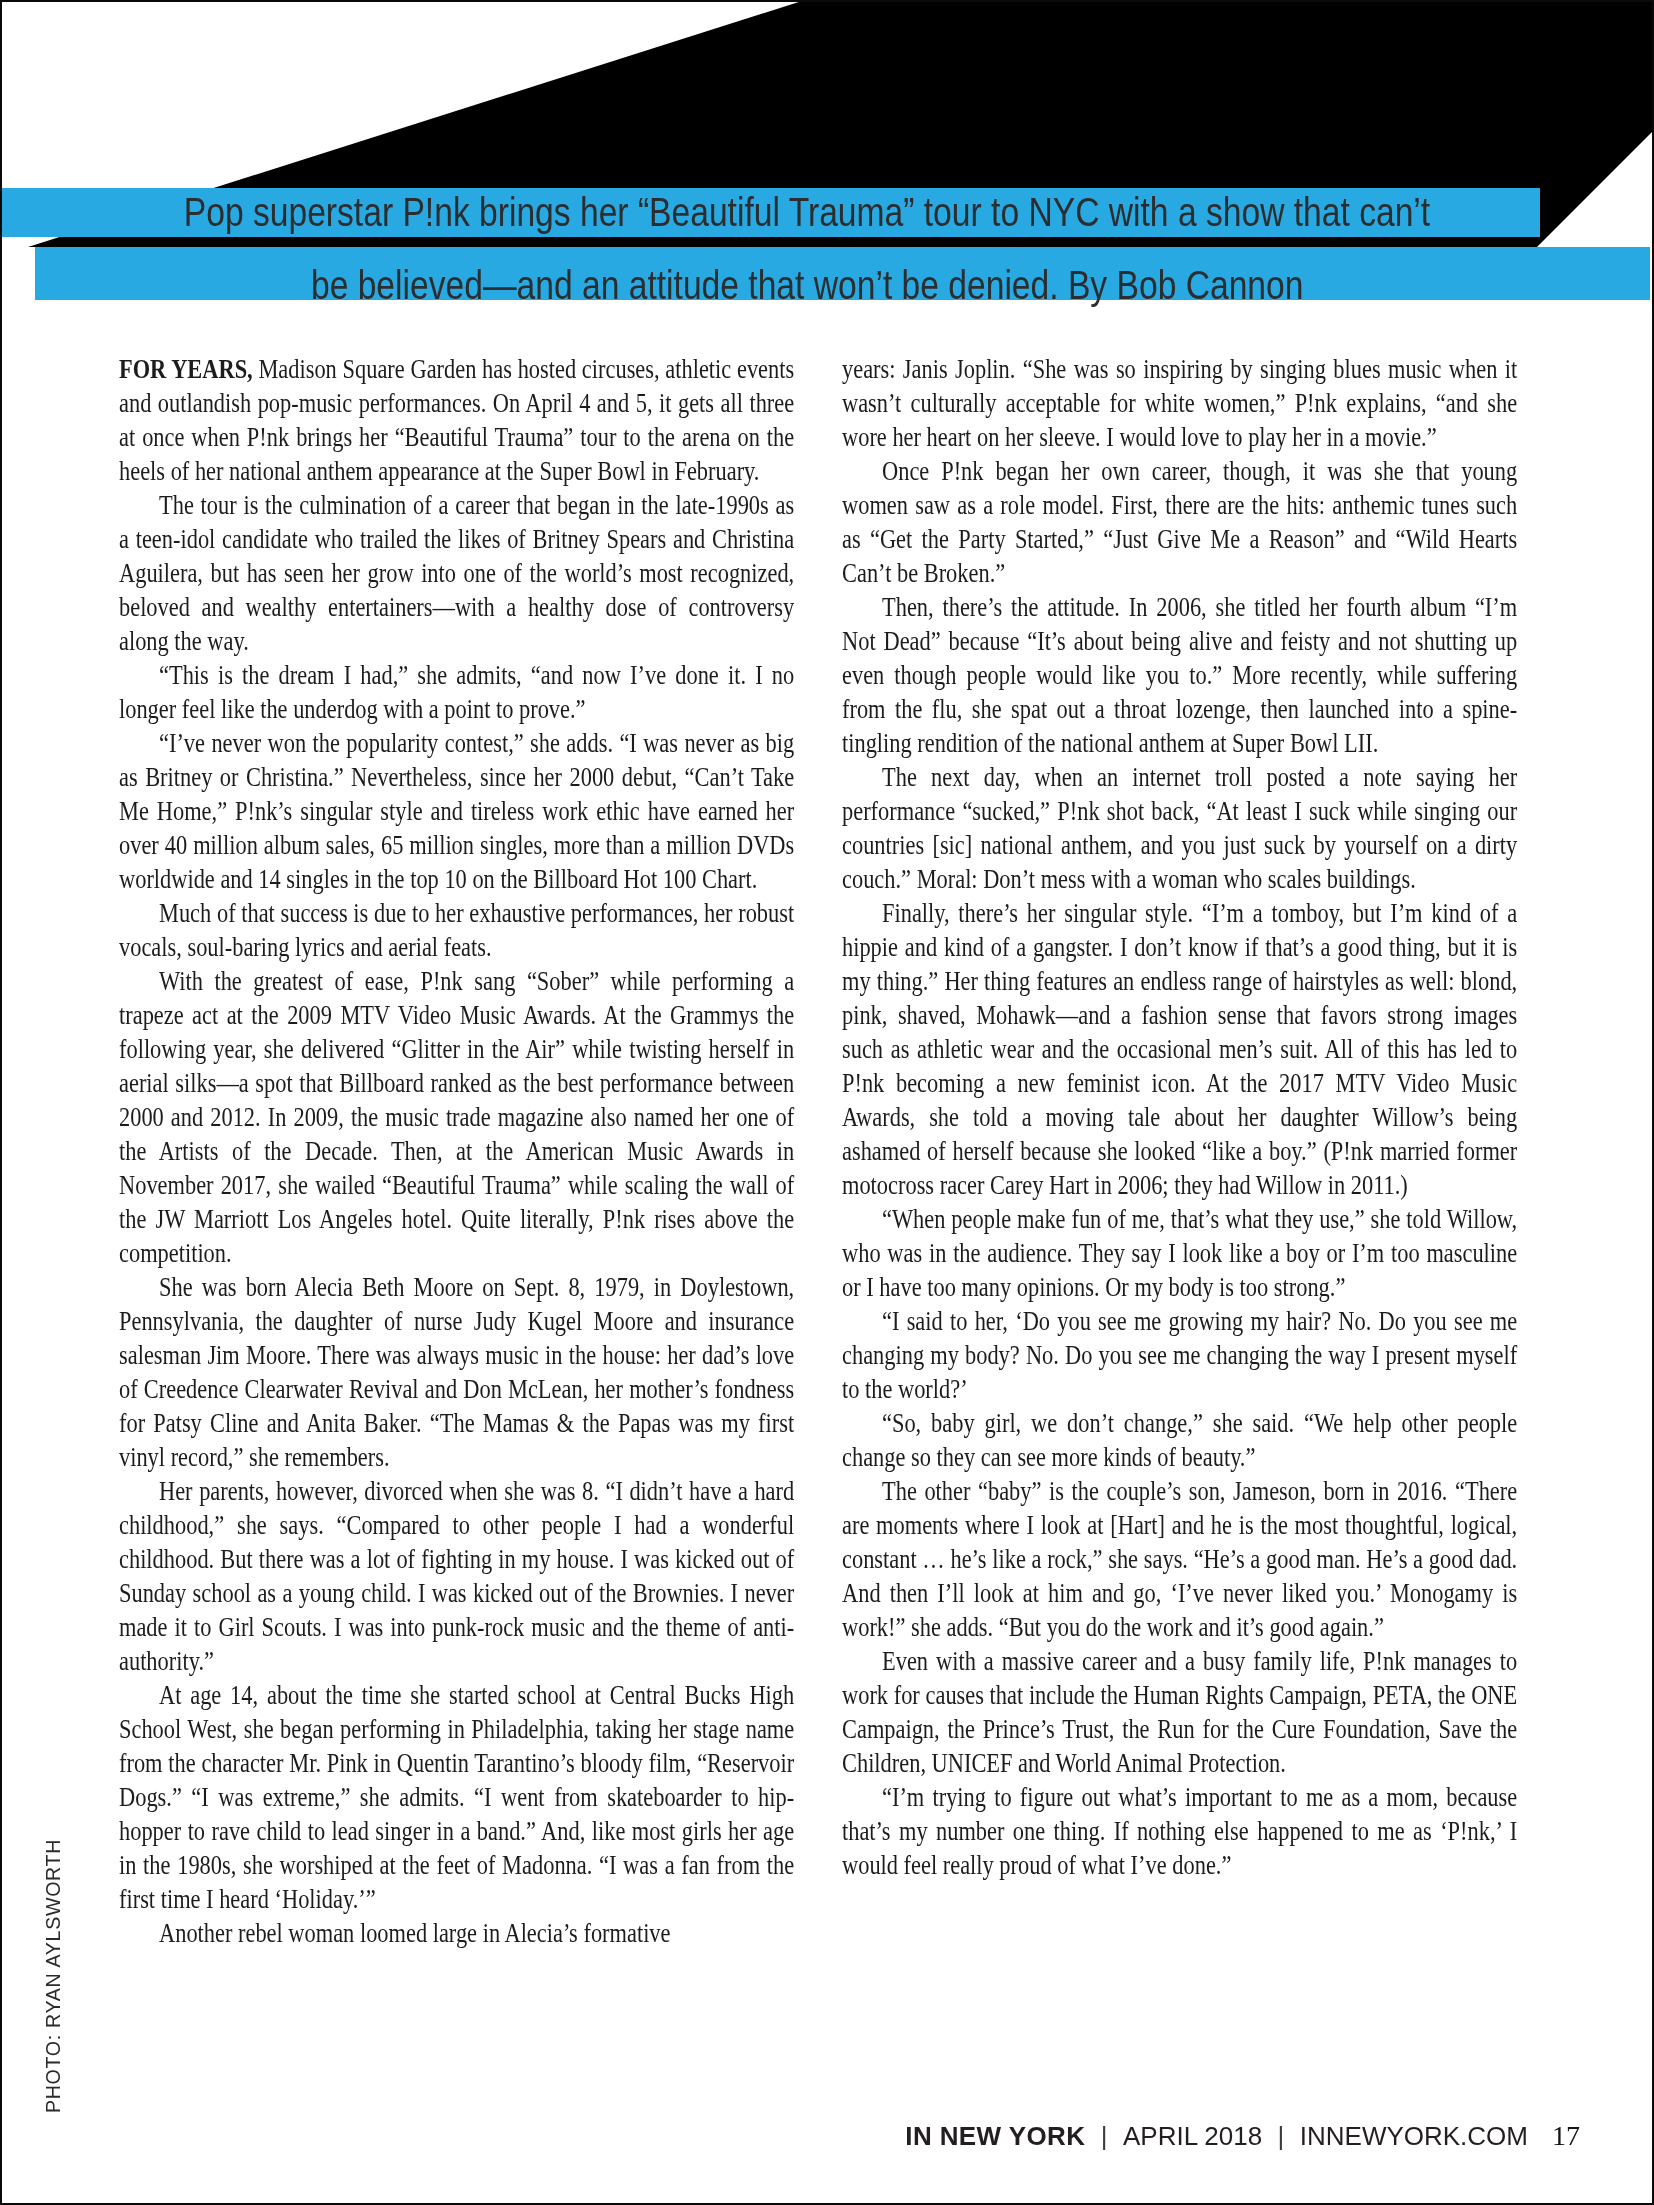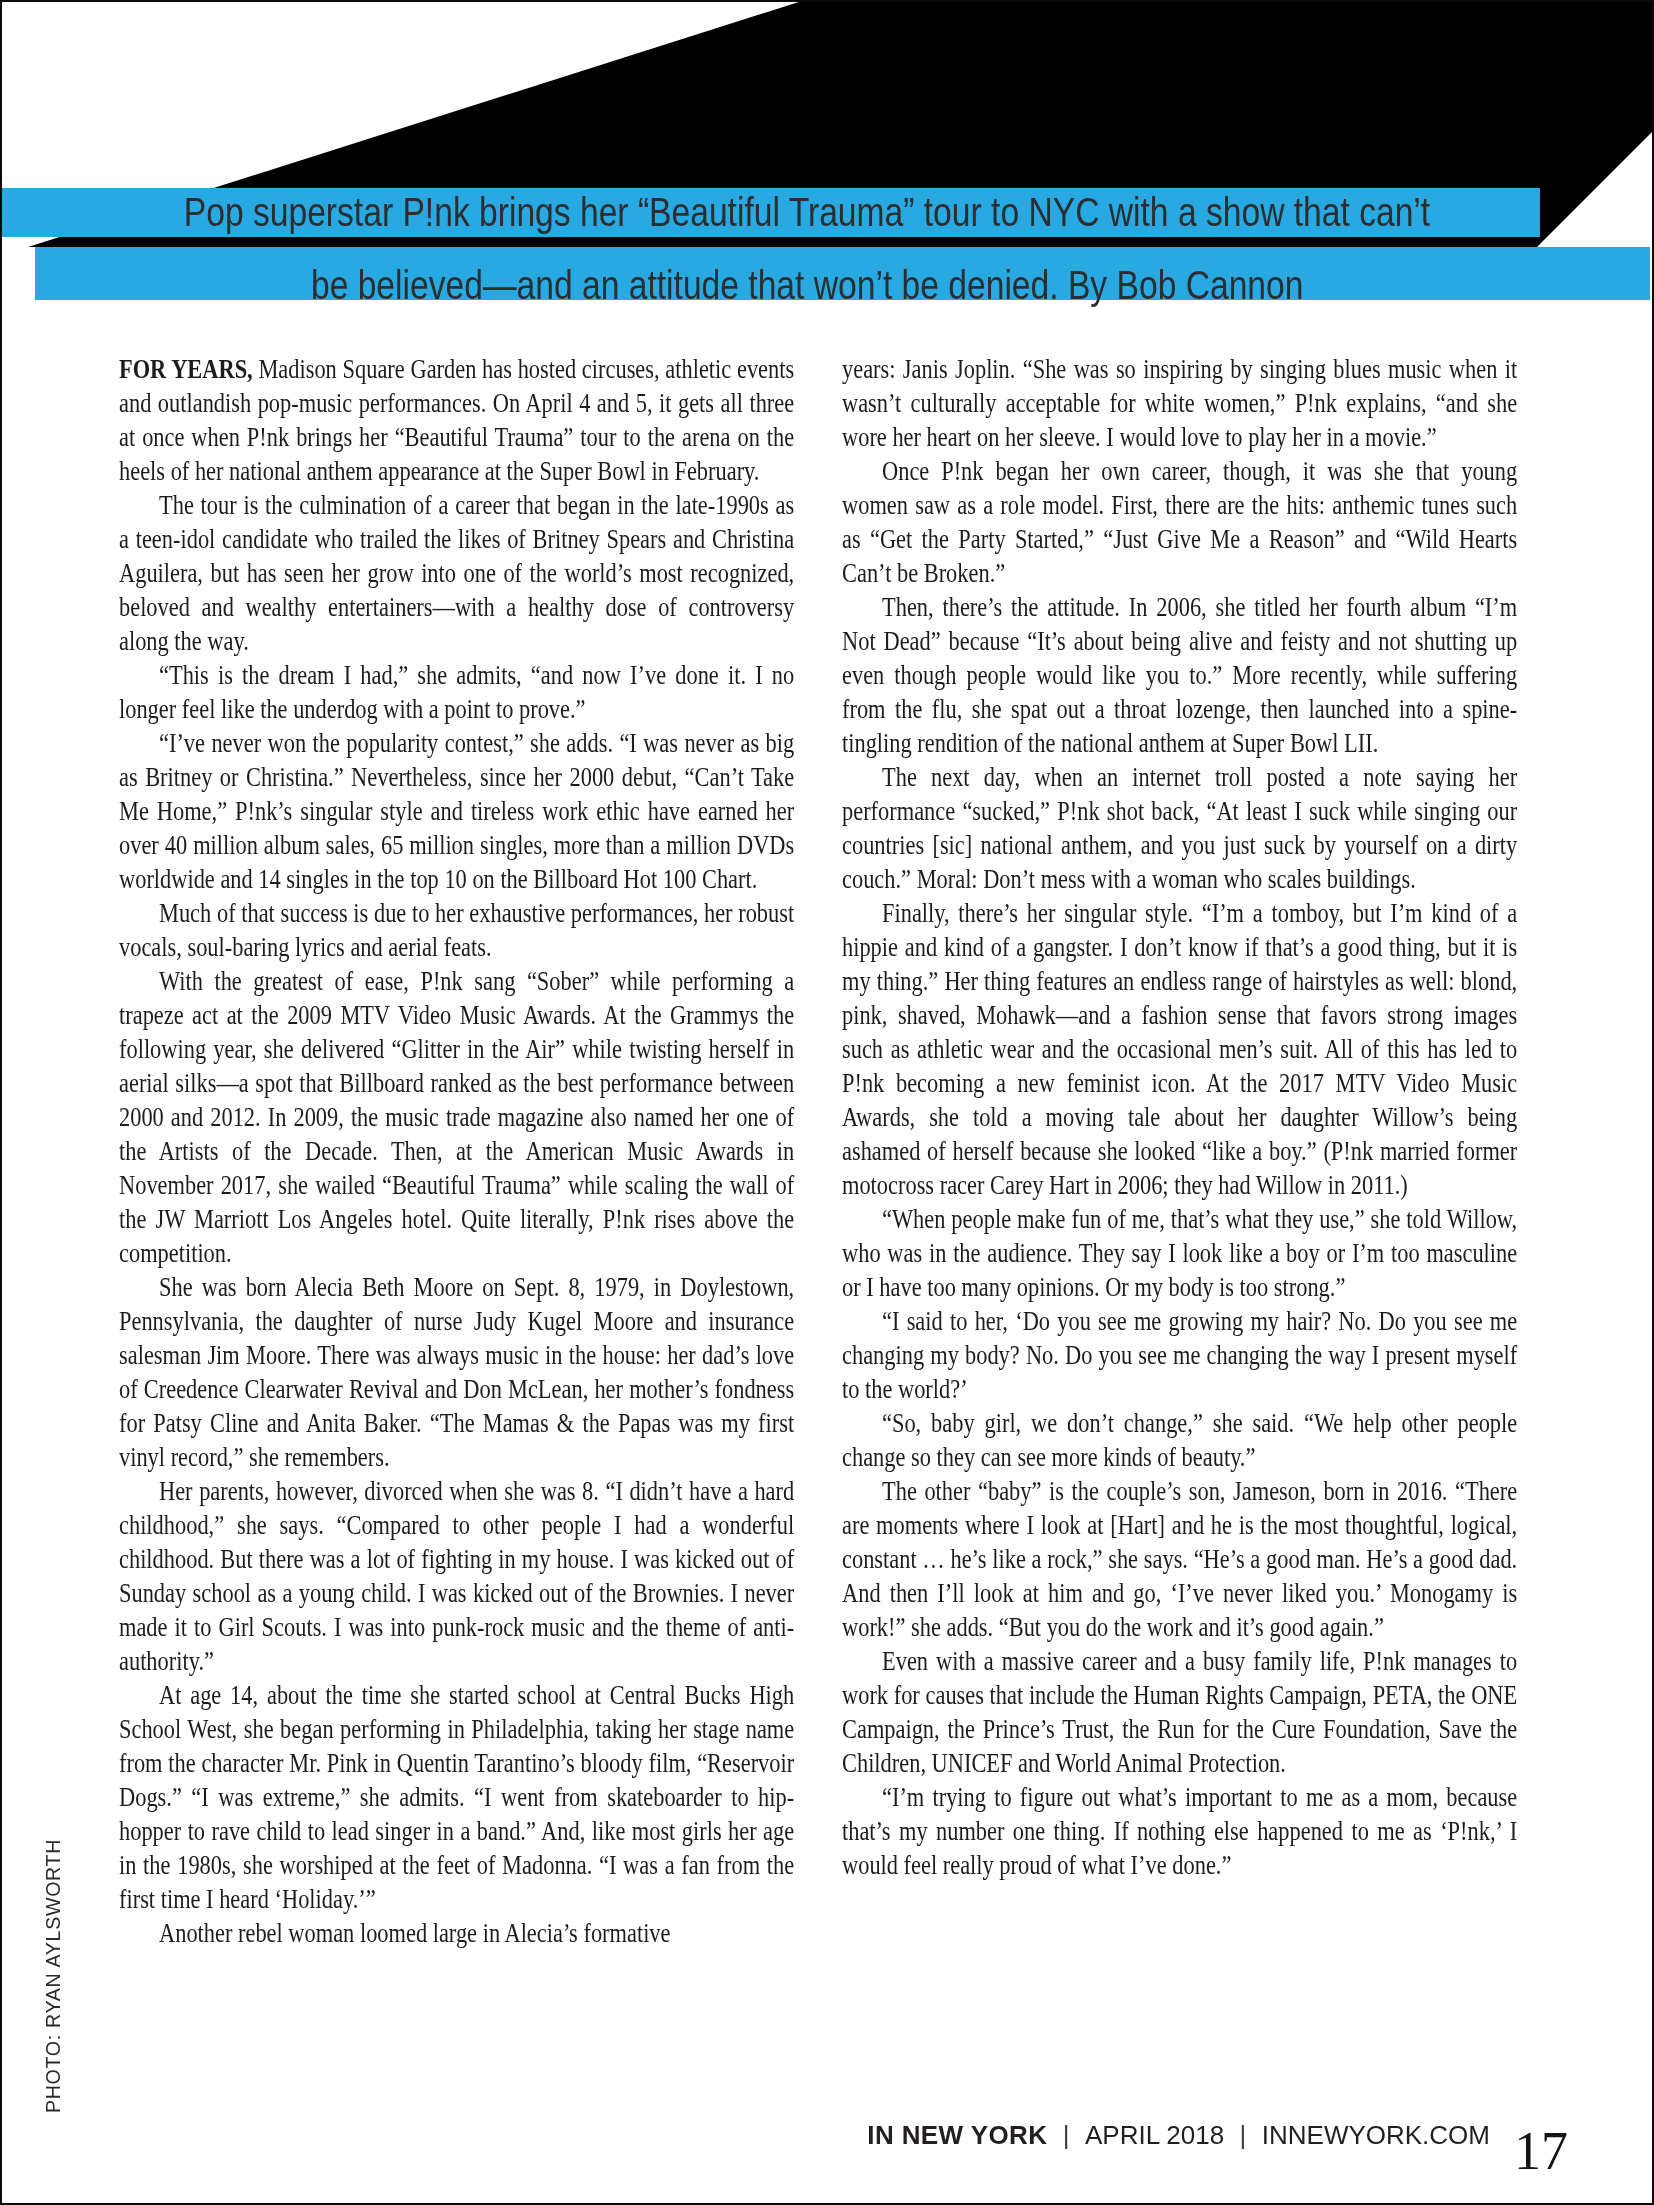--- a/index.html
+++ b/index.html
@@ -60,31 +60,31 @@
   .photo-credit{
     position:absolute;left:53px;top:1976px;
     transform:translate(-50%,-50%) rotate(-90deg);
     font-family:"Liberation Sans", sans-serif;
     font-size:19.6px;letter-spacing:0.7px;
     color:#2b2b2b;white-space:nowrap;
     z-index:5;
   }
   
   .footer{
-    position:absolute;right:86px;top:2120px;
-    display:flex;align-items:flex-start;
+    position:absolute;right:74px;top:2120px;
+    display:flex;align-items:flex-end;
     font-family:"Liberation Sans", sans-serif;
     font-size:26px;color:#231f20;
     z-index:5;white-space:nowrap;
   }
   .footer .mag{font-weight:bold;letter-spacing:0.4px;}
   .footer .sep{margin:0 15.4px;color:#3c3c3c;font-weight:normal;}
   .footer .pagenum{
     font-family:"Liberation Serif", serif;
-    font-size:54px;margin-left:24px;color:#141414;
+    font-size:28px;margin-left:24px;color:#141414;
   }
 </style>
 </head>
 <body>
 
 <div class="page">
 
   <div class="black-shape"></div>
   <div class="bar1" style="background: rgb(41, 169, 225);"></div>
   <div class="bar2" style="background: rgb(41, 169, 225);"></div>

